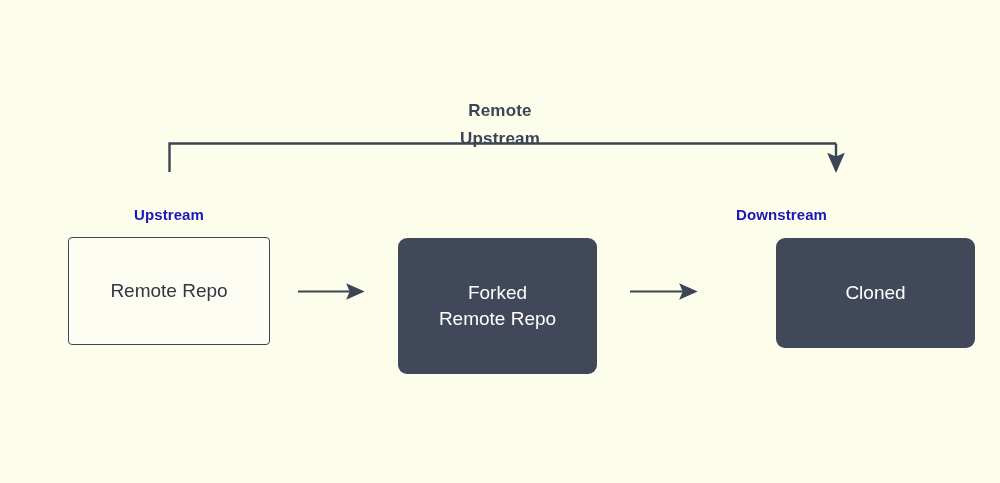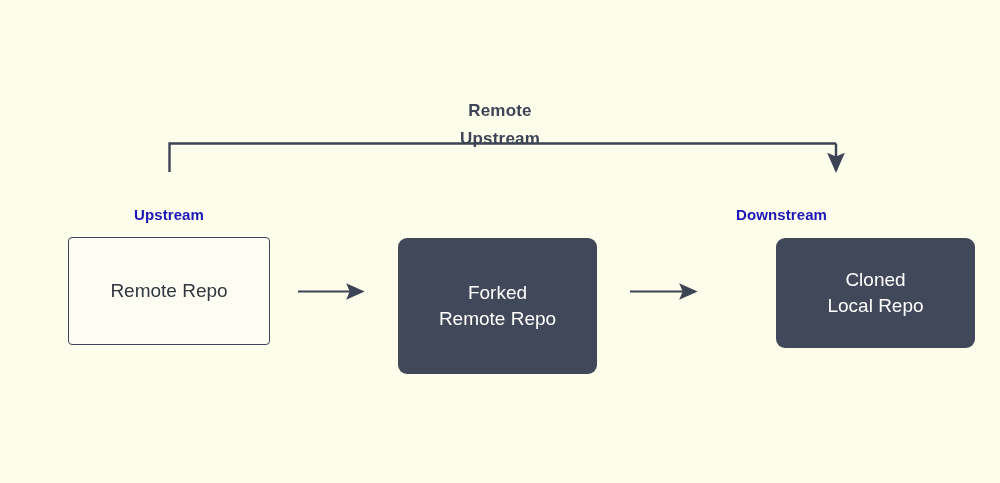--- a/index.html
+++ b/index.html
@@ -159,17 +159,16 @@
   <div class="node-box node-dark" id="box-forked-remote-repo">
     <span>
       <span class="lbl">Forked</span>
       <span class="lbl">Remote Repo</span>
     </span>
   </div>
 
   <div class="node-box node-dark" id="box-cloned-local-repo">
     <span>
       <span class="lbl">Cloned</span>
-      <span class="lbl">Local Repo</span>
     </span>
   </div>
 
 </div>
 
 </body></html>

